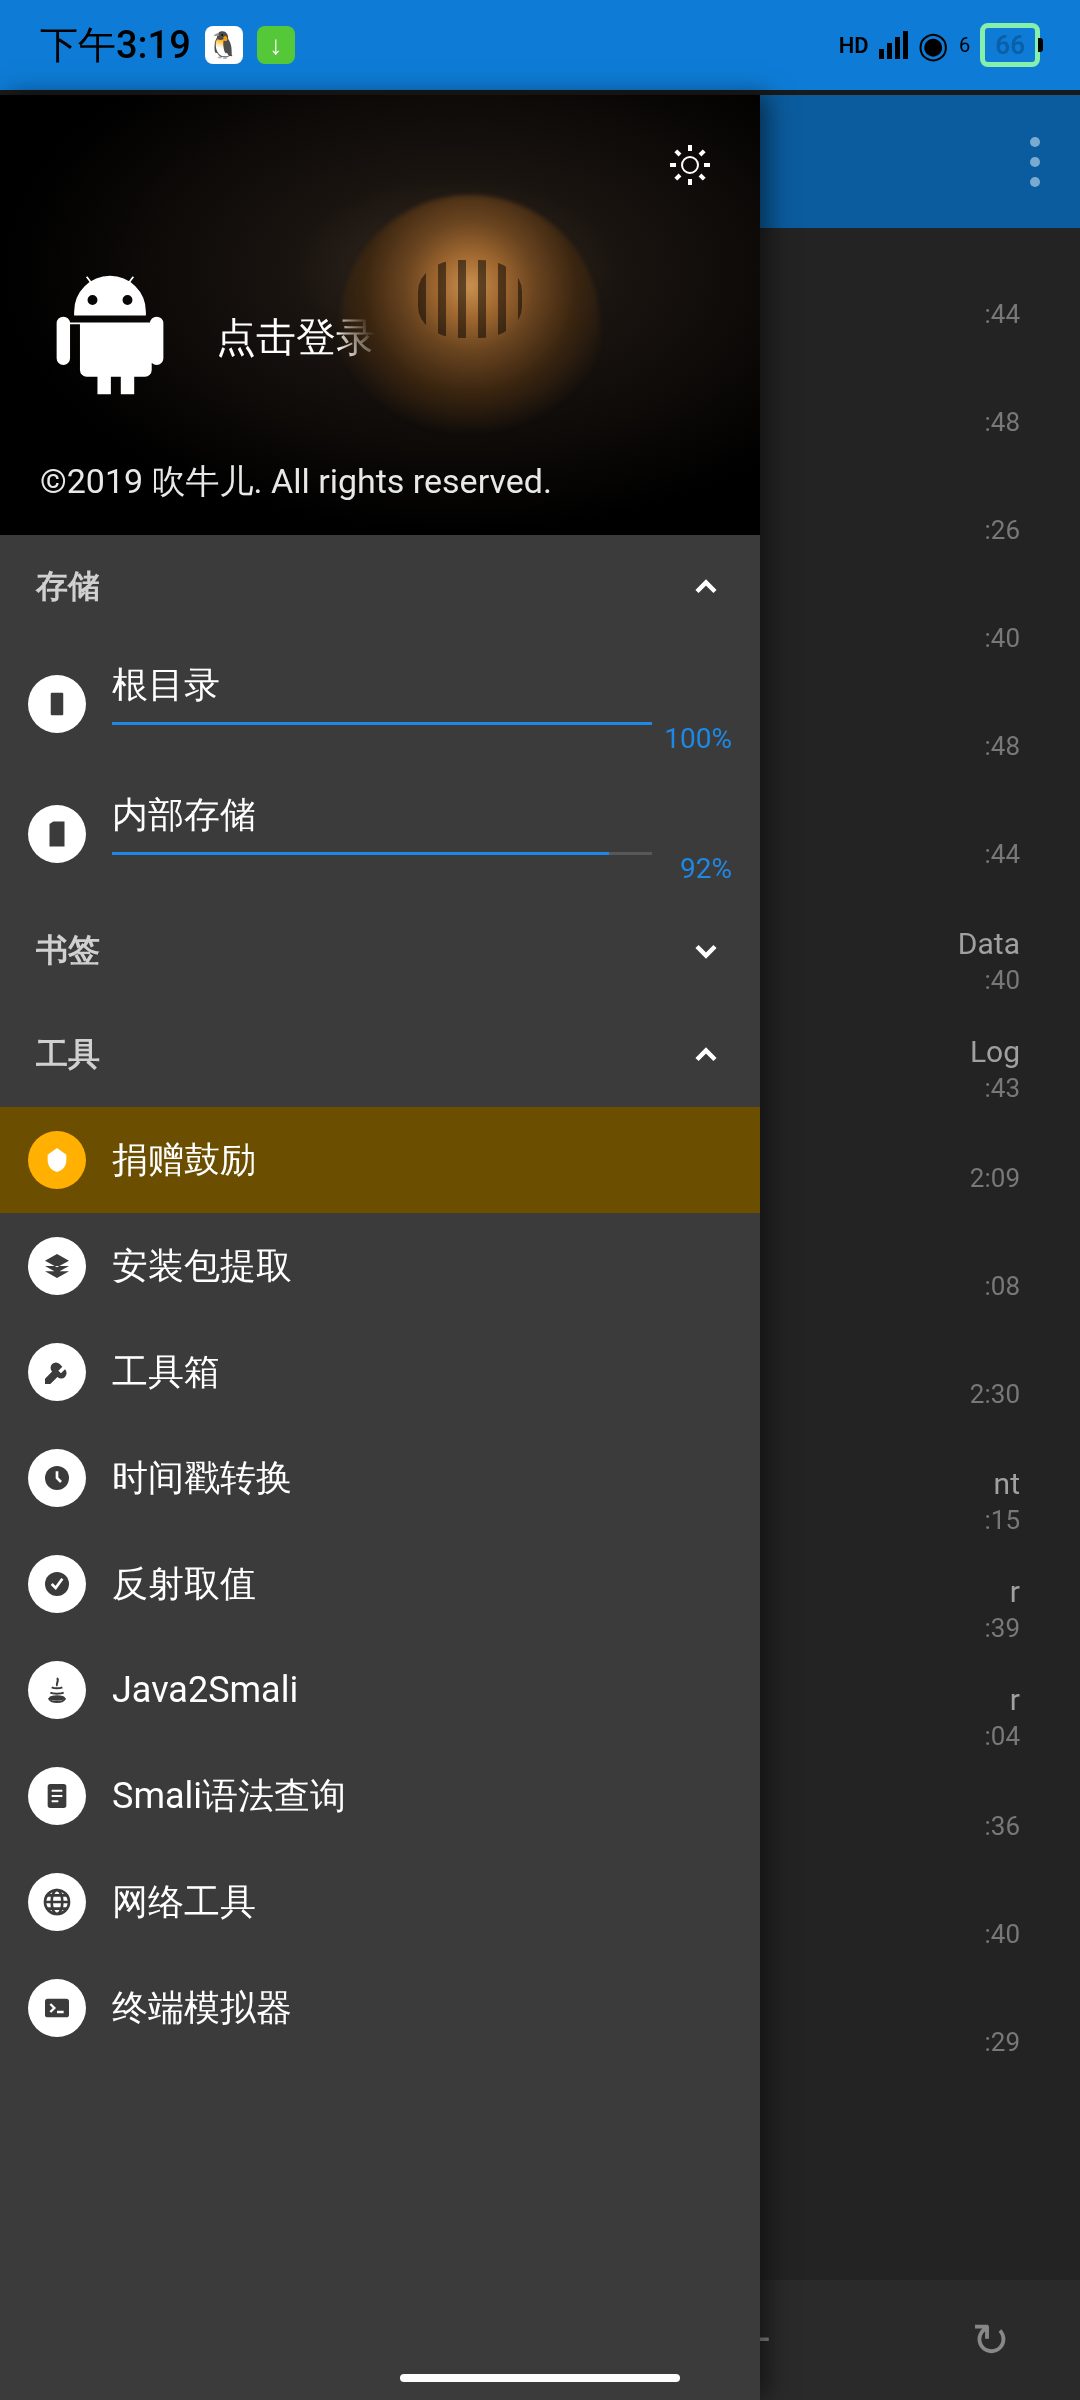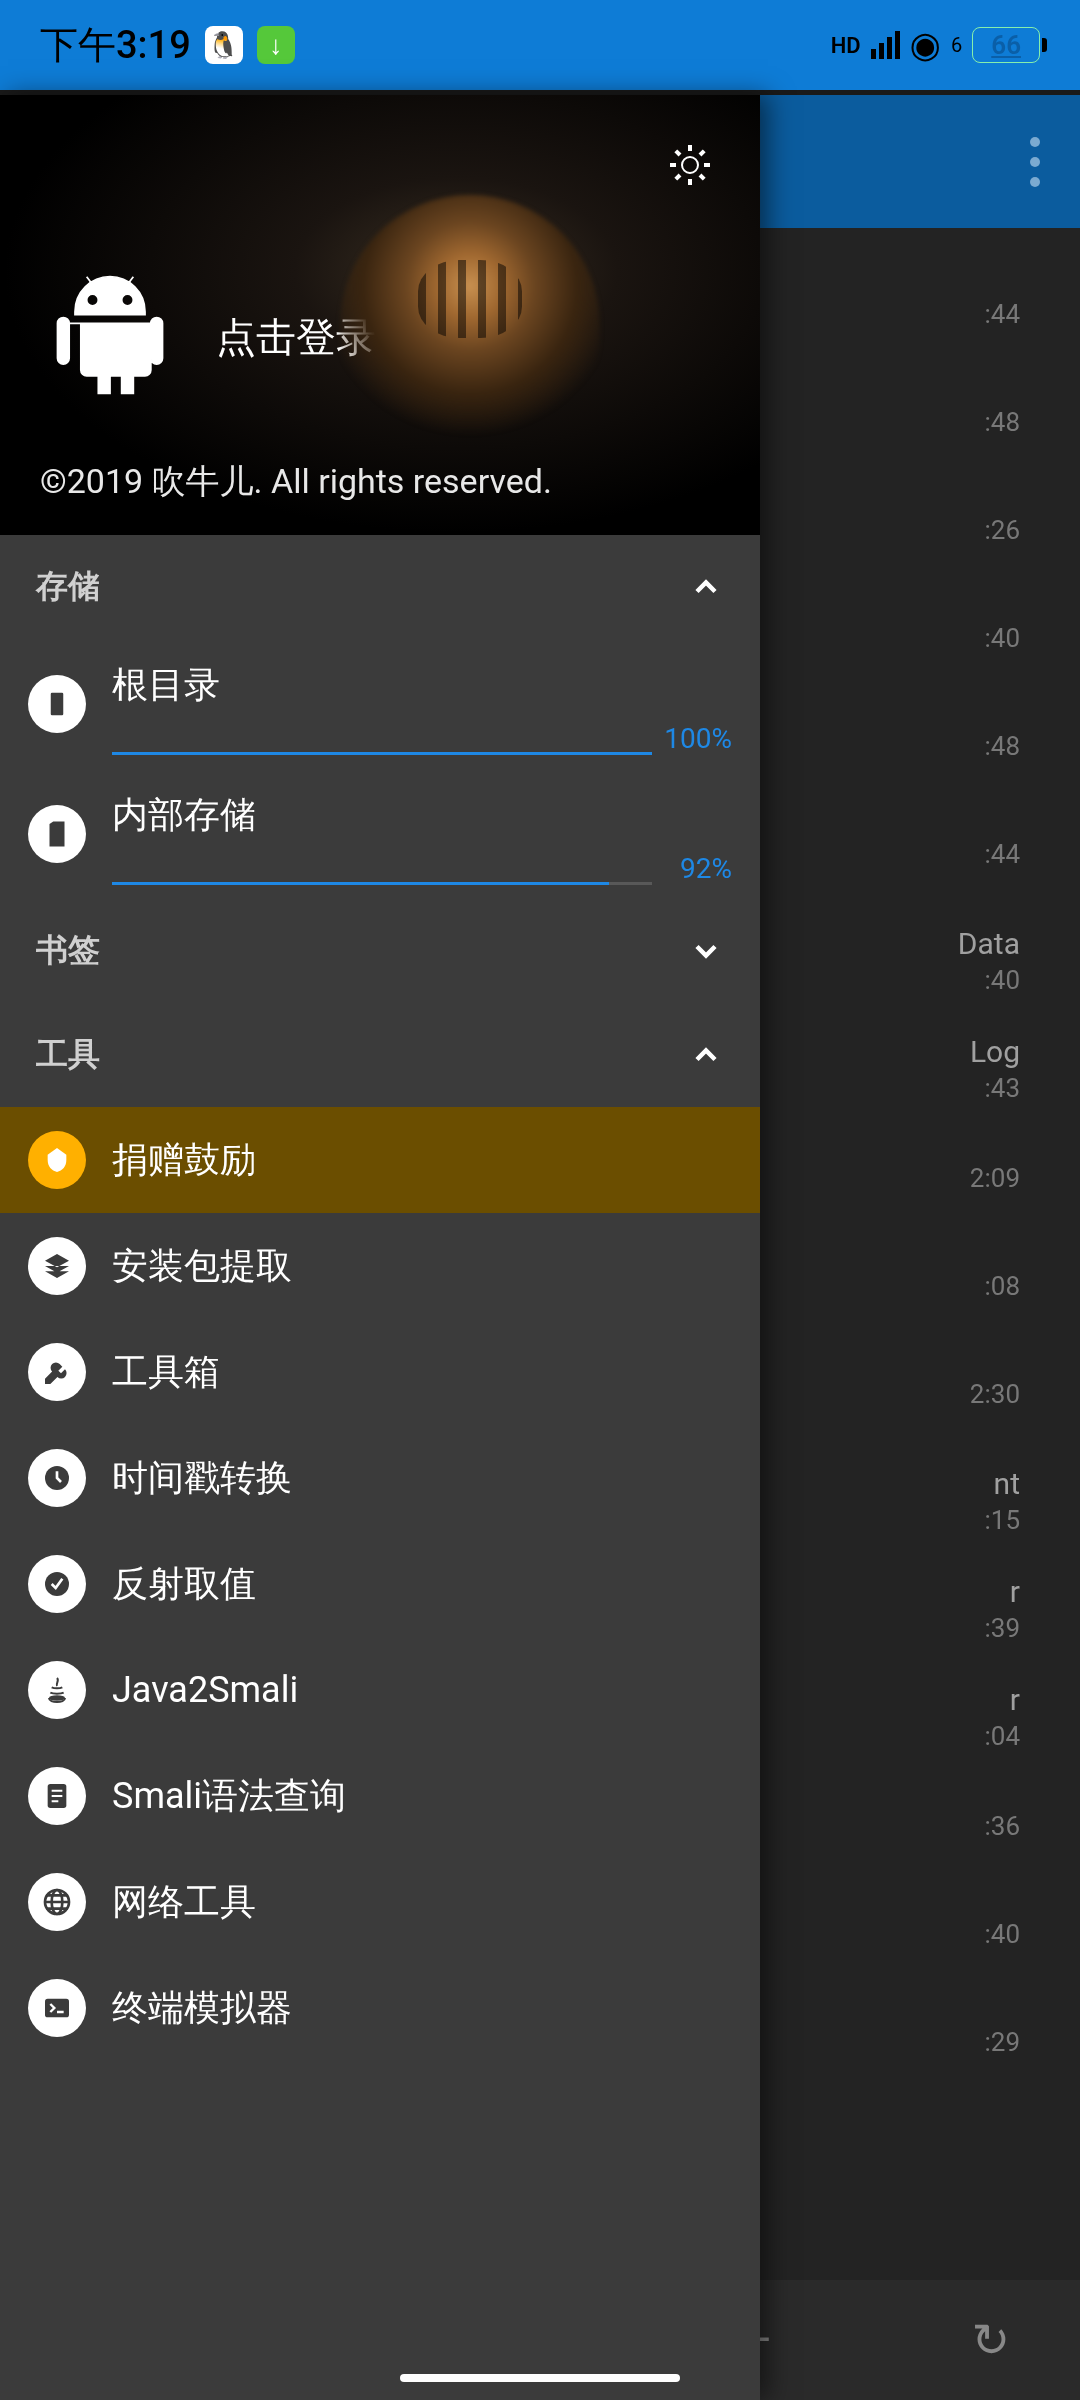--- a/index.html
+++ b/index.html
@@ -38,23 +38,23 @@
 .bars {
   display: inline-flex; align-items: flex-end; gap: 3px; height: 28px;
 }
 .bars span { width: 5px; background: #000; }
 .bars span:nth-child(1){height:10px}
 .bars span:nth-child(2){height:16px}
 .bars span:nth-child(3){height:22px}
 .bars span:nth-child(4){height:28px}
 .wifi-ic { font-size: 36px; line-height: 1; }
 .battery {
-  border: 1px solid #86efac; border-radius: 8px;
-  padding: 2px 18px; font-size: 26px; color: #0a5fa8;
-  position: relative; font-weight: 600; text-decoration: underline;
+  border: 5px solid #86efac; border-radius: 8px;
+  padding: 2px 10px; font-size: 26px; color: #0a5fa8;
+  position: relative; font-weight: 600;
 }
 .battery::after {
   content: ""; position: absolute; right: -8px; top: 30%;
   width: 5px; height: 40%; background: #000; border-radius: 0 3px 3px 0;
 }
 
 
 .bg-content {
   position: absolute; top: 95px; left: 0; right: 0; bottom: 0;
   background: #232323;
@@ -134,21 +134,21 @@
 .storage-item {
   display: flex; align-items: center; padding: 14px 28px; gap: 26px;
 }
 .storage-item .ic {
   width: 58px; height: 58px; border-radius: 50%; background: #fff;
   display: flex; align-items: center; justify-content: center;
 }
 .storage-item .ic svg { fill: #3b3b3b; }
 .storage-content { flex: 1; }
 .storage-label { font-size: 36px; color: #fff; margin-bottom: 12px; margin-top: 8px; }
-.progress-row { display: flex; align-items: flex-end; }
+.progress-row { display: flex; align-items: flex-start; }
 .progress-bar {
   flex: 1; height: 3px; background: rgba(255,255,255,0.15);
   position: relative;
 }
 .progress-fill { height: 100%; background: #1e88e5; }
 .progress-pct { font-size: 28px; color: #1e88e5; min-width: 80px; text-align: right; }
 
 .tool-item {
   display: flex; align-items: center; padding: 24px 28px; gap: 26px;
 }

